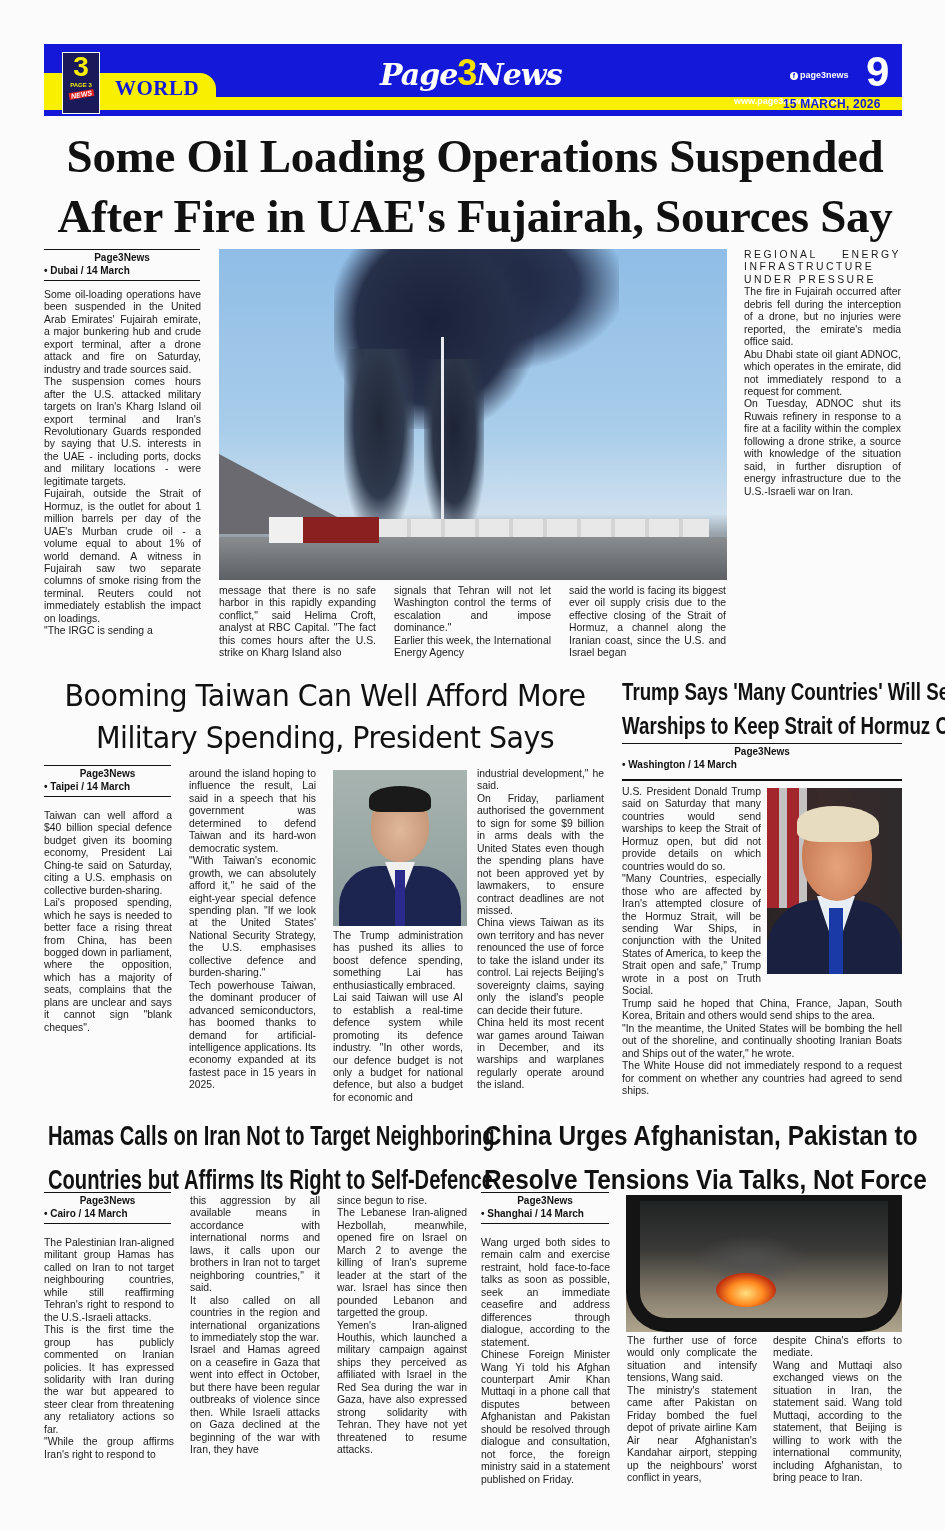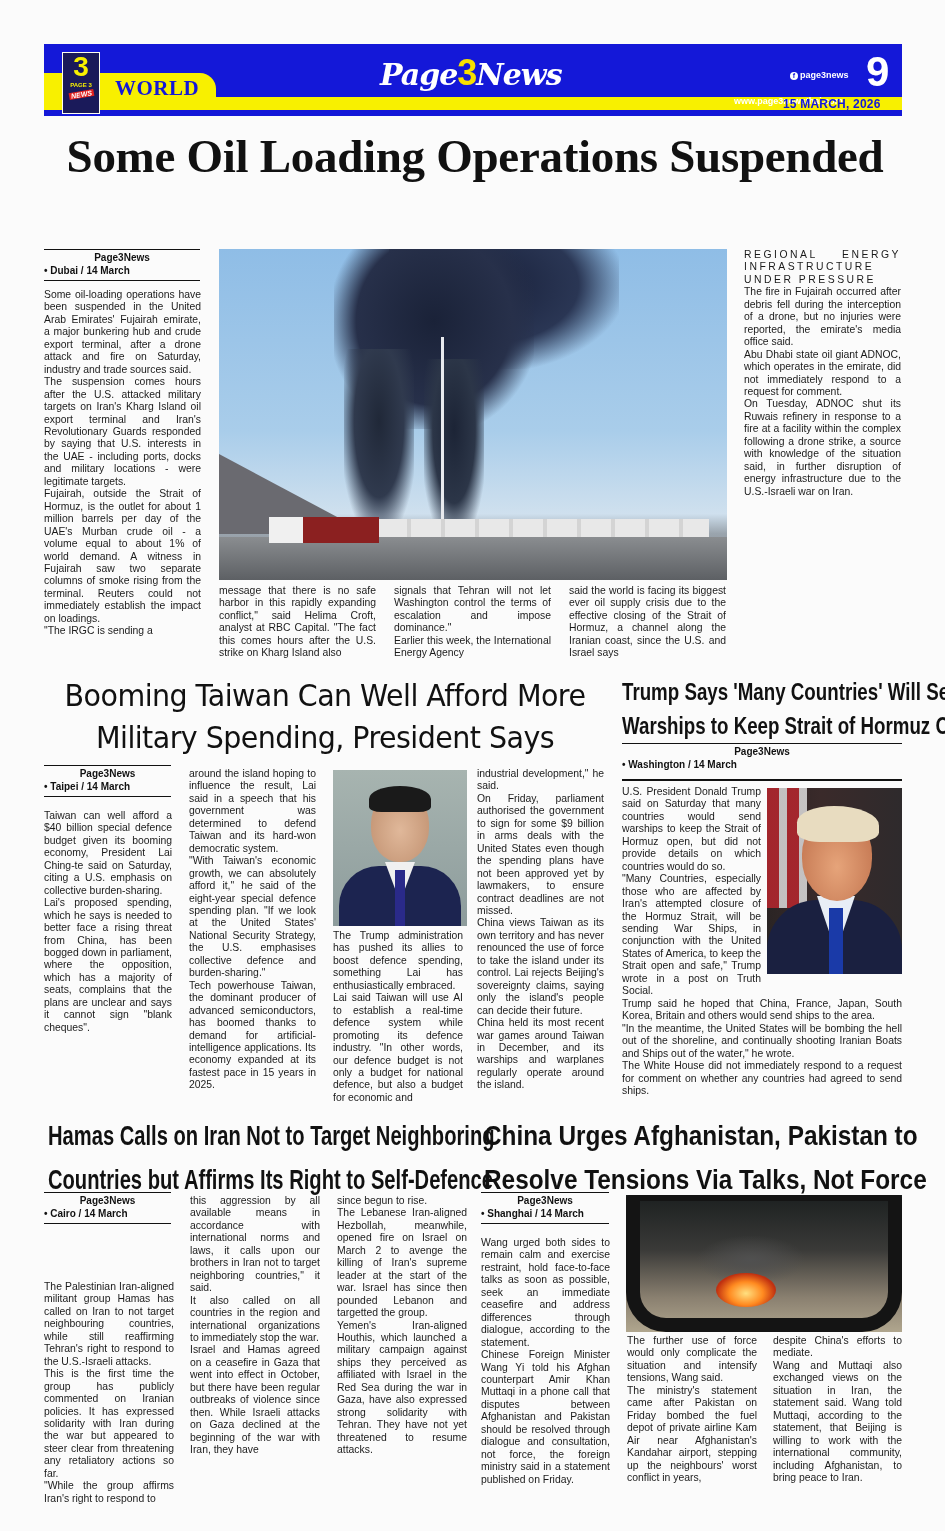--- a/index.html
+++ b/index.html
@@ -87,20 +87,21 @@
 </div>
 <div class="abs section-label">WORLD</div>
 <div class="abs brand"><span>Page</span><span class="three">3</span><span>News</span></div>
 <div class="abs fb"><span class="fbicon">f</span><span>page3news</span></div>
 <div class="abs website">www.page3newsthai.com</div>
 <div class="abs pageno">9</div>
 <div class="abs date">15 MARCH, 2026</div>
 
 <div class="abs main-headline">
   <div>Some Oil Loading Operations Suspended</div>
+  <div>After Fire in UAE's Fujairah, Sources Say</div>
 </div>
 
 <div class="abs byline" style="left:44px;top:249px;width:156px;">
   <div class="src">Page3News</div>
   <div class="loc">• Dubai  /  14 March</div>
 </div>
 
 <div class="abs col" style="left:44px;top:289px;width:157px;">
   <p>Some oil-loading operations have been suspended in the United Arab Emirates' Fujairah emirate, a major bunkering hub and crude export terminal, after a drone attack and fire on Saturday, industry and trade sources said.</p>
   <p>The suspension comes hours after the U.S. attacked military targets on Iran's Kharg Island oil export terminal and Iran's Revolutionary Guards responded by saying that U.S. interests in the UAE - including ports, docks and military locations - were legitimate targets.</p>
@@ -121,21 +122,21 @@
 </div>
 
 <div class="abs col" style="left:219px;top:585px;width:157px;">
   <p>message that there is no safe harbor in this rapidly expanding conflict," said Helima Croft, analyst at RBC Capital. "The fact this comes hours after the U.S. strike on Kharg Island also</p>
 </div>
 <div class="abs col" style="left:394px;top:585px;width:157px;">
   <p>signals that Tehran will not let Washington control the terms of escalation and impose dominance."</p>
   <p>Earlier this week, the International Energy Agency</p>
 </div>
 <div class="abs col" style="left:569px;top:585px;width:157px;">
-  <p>said the world is facing its biggest ever oil supply crisis due to the effective closing of the Strait of Hormuz, a channel along the Iranian coast, since the U.S. and Israel says</p>
+  <p>said the world is facing its biggest ever oil supply crisis due to the effective closing of the Strait of Hormuz, a channel along the Iranian coast, since the U.S. and Israel began</p>
 </div>
 
 <div class="abs col" style="left:744px;top:249px;width:157px;">
   <p class="caps" style="letter-spacing:2.5px;">REGIONAL ENERGY INFRASTRUCTURE UNDER PRESSURE</p>
   <p>The fire in Fujairah occurred after debris fell during the interception of a drone, but no injuries were reported, the emirate's media office said.</p>
   <p>Abu Dhabi state oil giant ADNOC, which operates in the emirate, did not immediately respond to a request for comment.</p>
   <p>On Tuesday, ADNOC shut its Ruwais refinery in response to a fire at a facility within the complex following a drone strike, a source with knowledge of the situation said, in further disruption of energy infrastructure due to the U.S.-Israeli war on Iran.</p>
 </div>
 
 <div class="abs hl-taiwan">
@@ -202,21 +203,21 @@
 </div>
 
 <div class="abs hl-narrow hl-hamas">
   <div>Hamas Calls on Iran Not to Target Neighboring</div>
   <div>Countries but Affirms Its Right to Self-Defence</div>
 </div>
 <div class="abs byline" style="left:44px;top:1192px;width:127px;">
   <div class="src">Page3News</div>
   <div class="loc">• Cairo  / 14 March</div>
 </div>
-<div class="abs col" style="left:44px;top:1237px;width:130px;margin-top:44px;">
+<div class="abs col" style="left:44px;top:1237px;width:130px;">
   <p>The Palestinian Iran-aligned militant group Hamas has called on Iran to not target neighbouring countries, while still reaffirming Tehran's right to respond to the U.S.-Israeli attacks.</p>
   <p>This is the first time the group has publicly commented on Iranian policies. It has expressed solidarity with Iran during the war but appeared to steer clear from threatening any retaliatory actions so far.</p>
   <p>"While the group affirms Iran's right to respond to</p>
 </div>
 <div class="abs col" style="left:190px;top:1195px;width:130px;">
   <p>this aggression by all available means in accordance with international norms and laws, it calls upon our brothers in Iran not to target neighboring countries," it said.</p>
   <p>It also called on all countries in the region and international organizations to immediately stop the war.</p>
   <p>Israel and Hamas agreed on a ceasefire in Gaza that went into effect in October, but there have been regular outbreaks of violence since then. While Israeli attacks on Gaza declined at the beginning of the war with Iran, they have</p>
 </div>
 <div class="abs col" style="left:337px;top:1195px;width:130px;">

